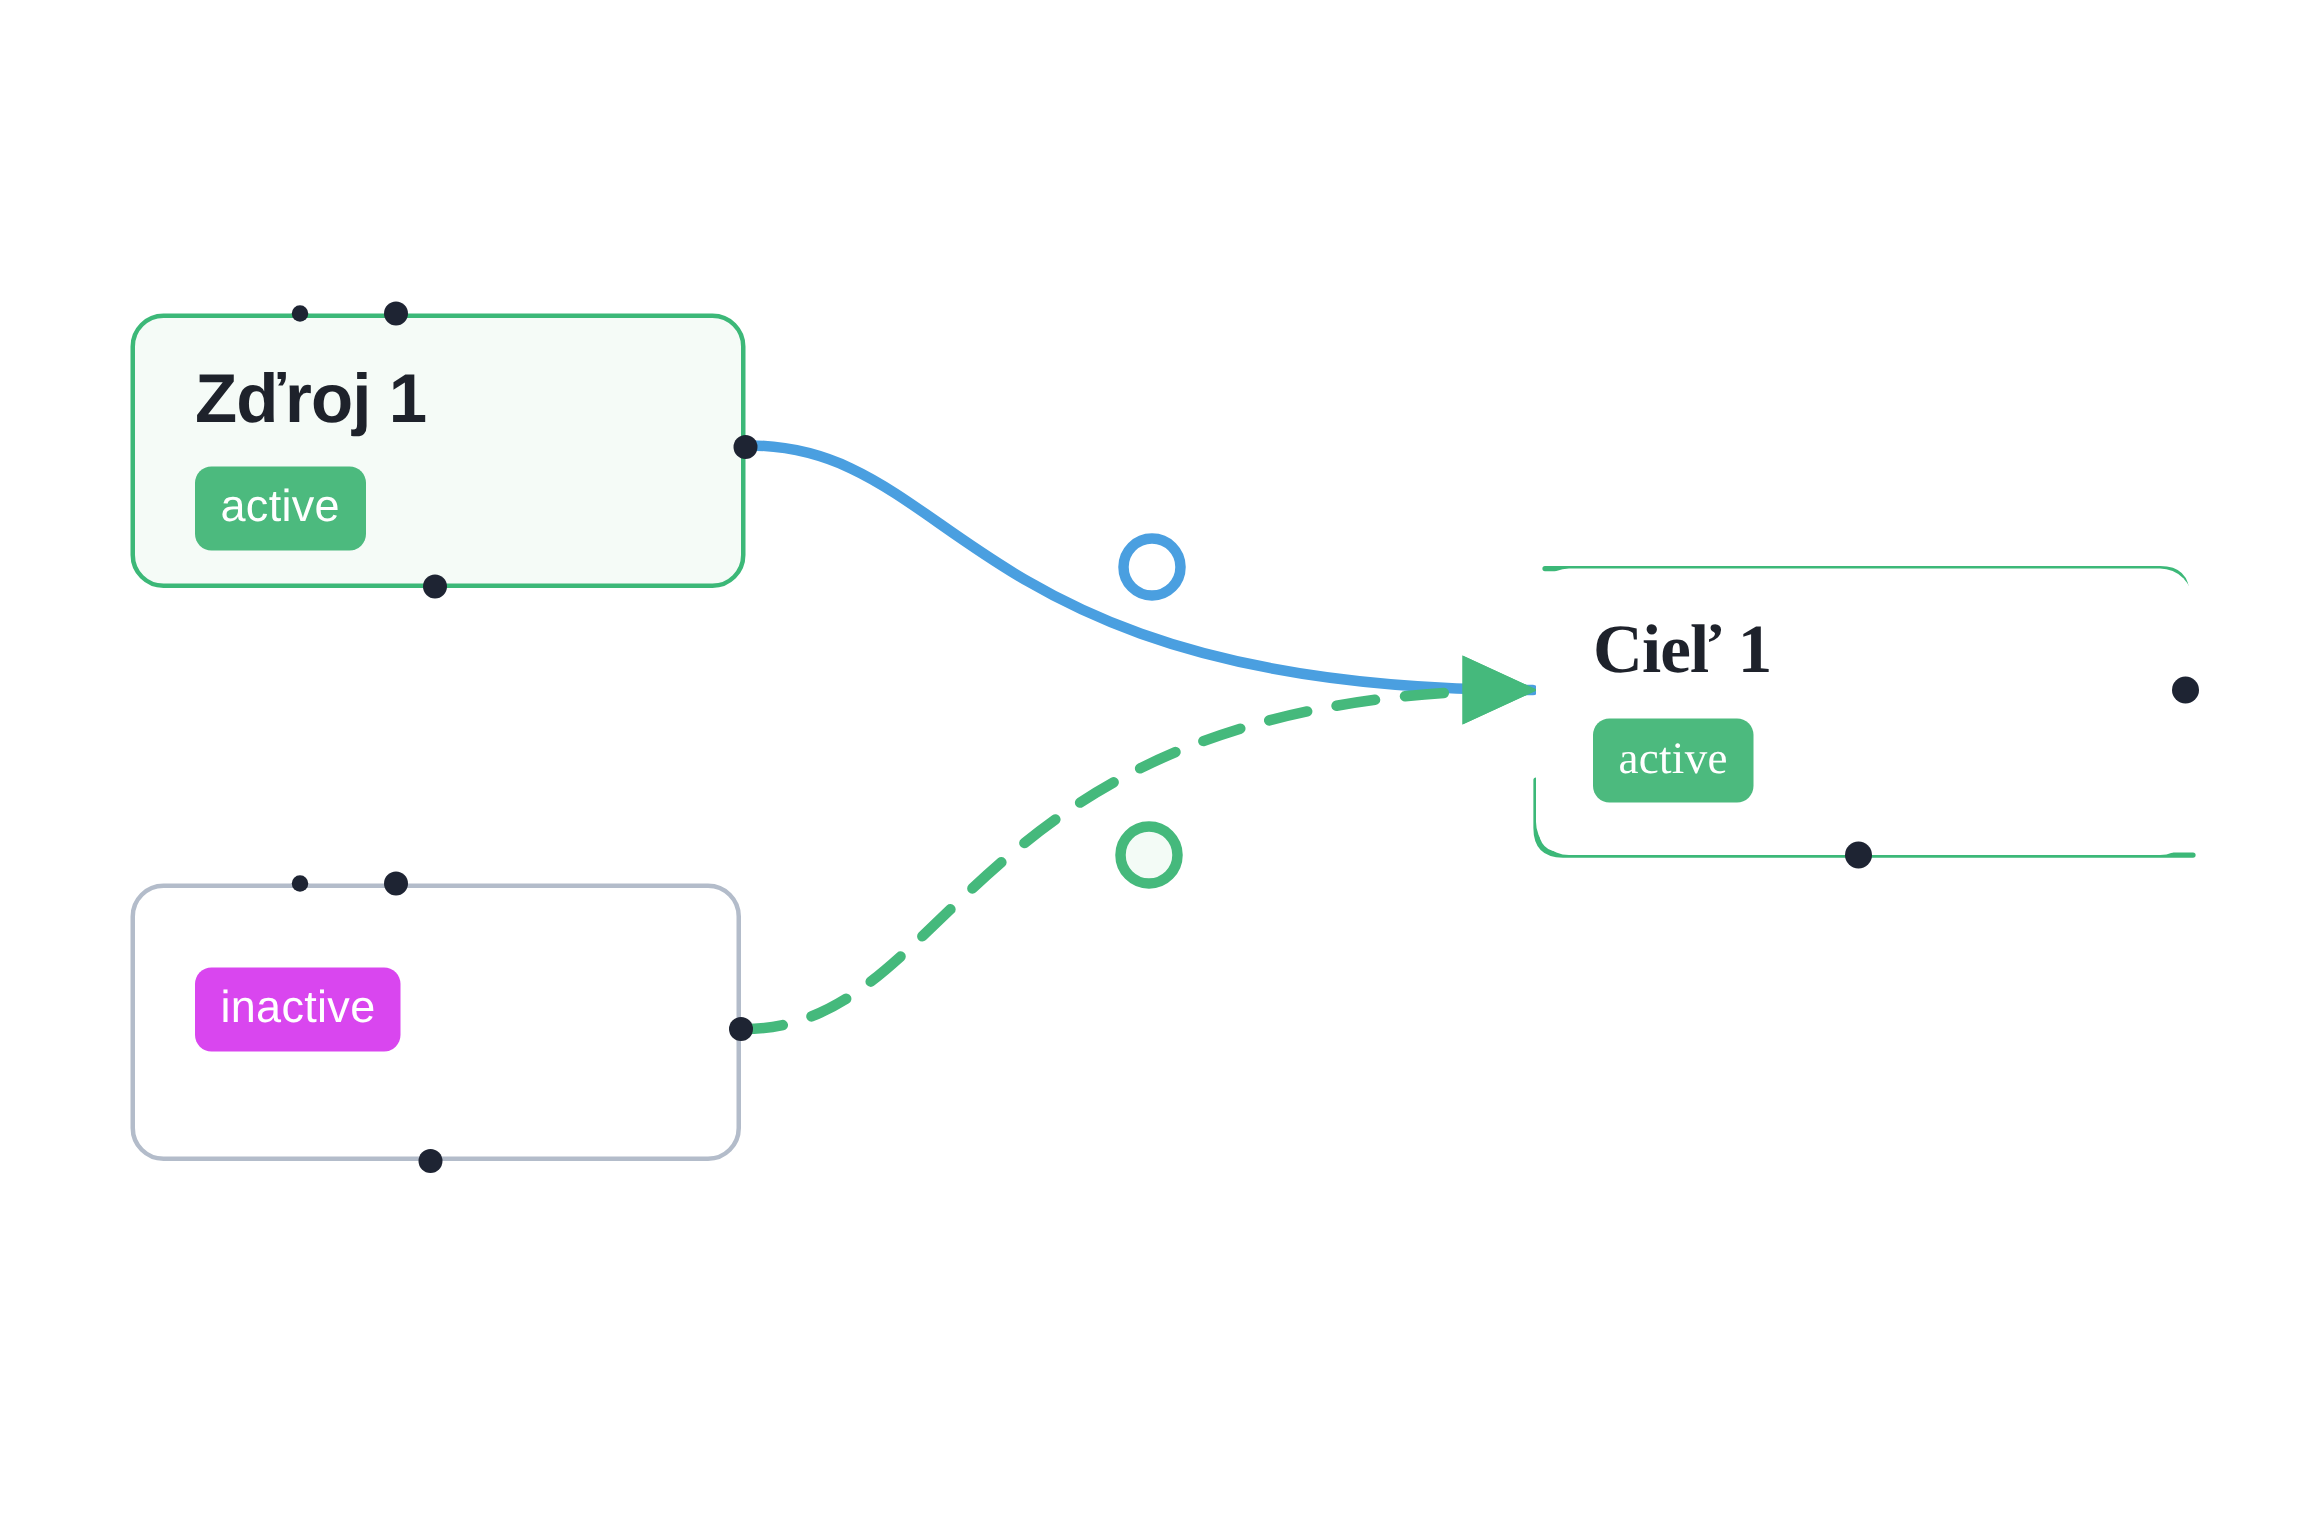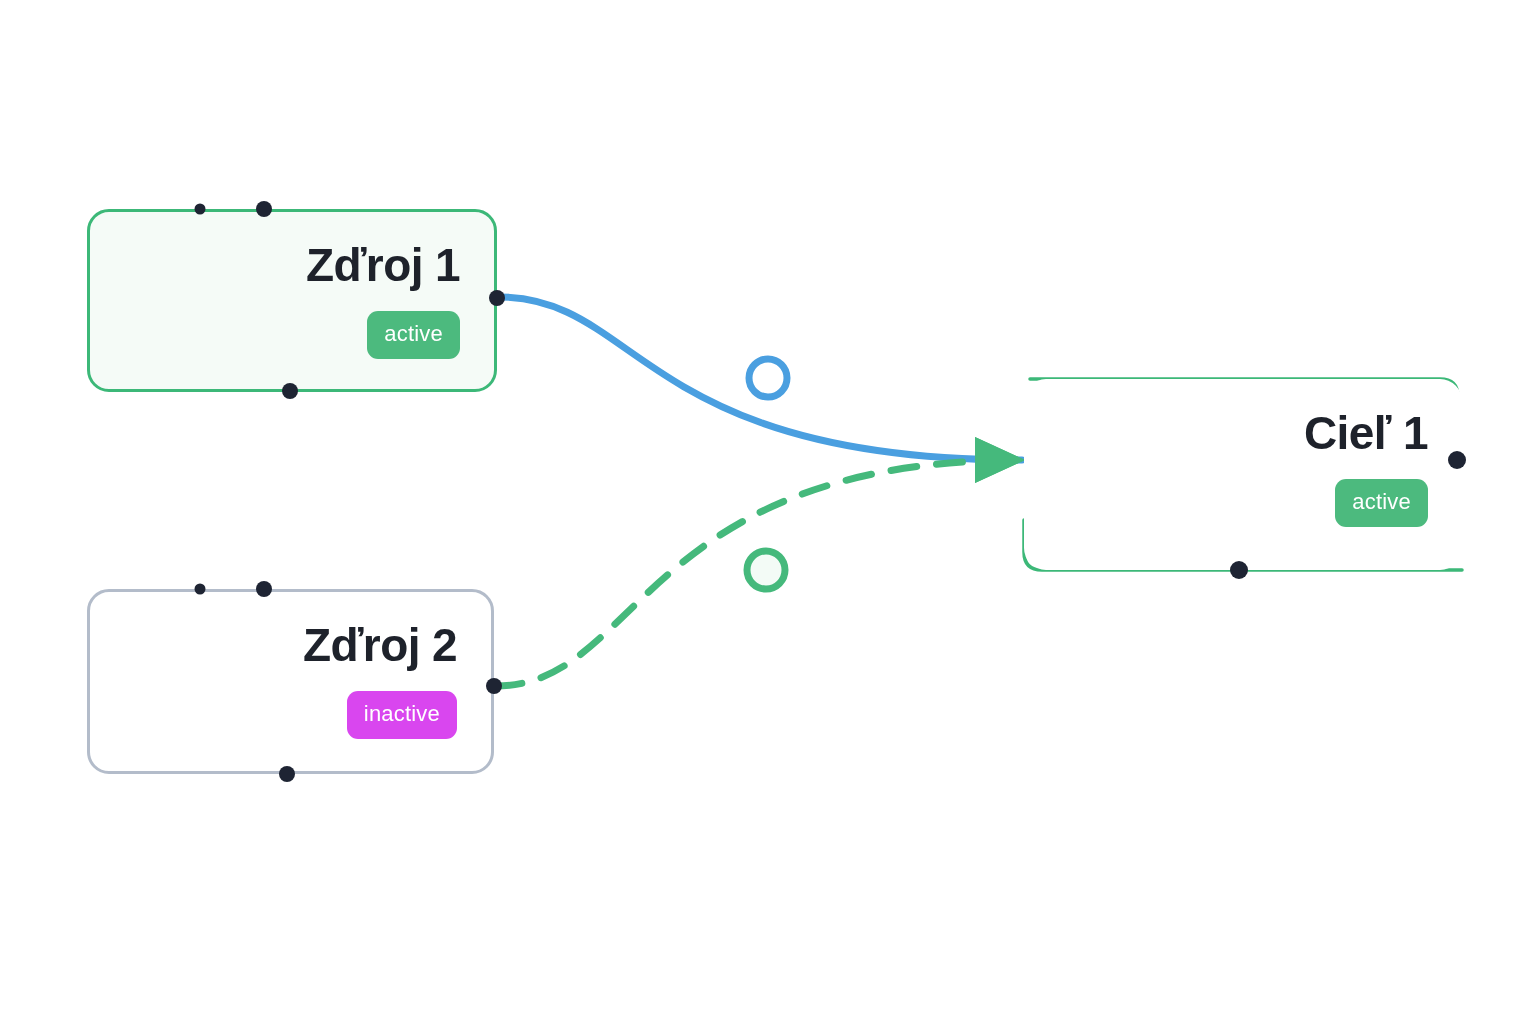--- a/index.html
+++ b/index.html
@@ -11,21 +11,20 @@
   body {
     font-family: "Liberation Sans", sans-serif;
     -webkit-font-smoothing: antialiased;
   }
   #canvas {
     position: relative;
     width: 1536px;
     height: 1024px;
     background: #ffffff;
     overflow: hidden;
-    text-align: right;
   }
   #edge-layer {
     position: absolute;
     left: 0;
     top: 0;
     width: 1536px;
     height: 1024px;
     pointer-events: none;
   }
   .node {
@@ -38,35 +37,36 @@
     background: #f5fbf7;
     border: 3.5px solid #3cb878;
   }
   .node-source-inactive {
     background: #ffffff;
     border: 3px solid #b3bcca;
   }
   .node-target {
     background: #ffffff;
     border: none;
+    font-family: Liberation Serif, serif;
   }
   .node-title {
     font-size: 46px;
     font-weight: 700;
     color: #1e222b;
     letter-spacing: -0.6px;
     line-height: 1;
     white-space: nowrap;
   }
   .badge {
     display: inline-block;
     margin-top: 23px;
     border-radius: 11px;
     color: #ffffff;
-    font-size: 22px;
+    font-size: 30px;
     font-weight: 400;
     line-height: 1;
     padding: 12px 17px 14px 17px;
     letter-spacing: 0.2px;
   }
   .badge-active   { background: #4cba7e; }
   .badge-inactive { background: #d946ef; }
 
   .handle {
     position: absolute;
@@ -98,21 +98,20 @@
     <path id="target-border" fill="none" stroke="#3cb878" stroke-width="3.5" stroke-linecap="round" d="M 1030 379 L 1440 379 Q 1458 379 1458 397 L 1458 455
              M 1024 520 L 1024 552 Q 1024 570 1042 570 L 1462 570"></path>
   </svg>
 
   <div class="node node-source-active" id="node-zdroj-1" style="left: 87px; top: 209px; width: 410px; height: 183px; background: rgb(245, 251, 247); border-color: rgb(60, 184, 120);">
     <div class="node-title">Zďroj 1</div>
     <div class="badge badge-active">active</div>
   </div>
 
   <div class="node node-source-inactive" id="node-zdroj-2" style="left: 87px; top: 589px; width: 407px; height: 185px; background: rgb(255, 255, 255); border-color: rgb(179, 188, 202);">
-    <div class="node-title">Zďroj 2</div>
     <div class="badge badge-inactive">inactive</div>
   </div>
 
   <div class="node node-target" id="node-ciel-1" style="left: 1024px; top: 379px; width: 438px; height: 191px; padding-left: 38px; padding-top: 31px; background: rgb(255, 255, 255);">
     <div class="node-title">Cieľ 1</div>
     <div class="badge badge-active">active</div>
   </div>
 
   <div id="handle-layer">
       <div class="handle handle-sm" style="left: 200px; top: 209px; background: rgb(30, 36, 51);"></div>

